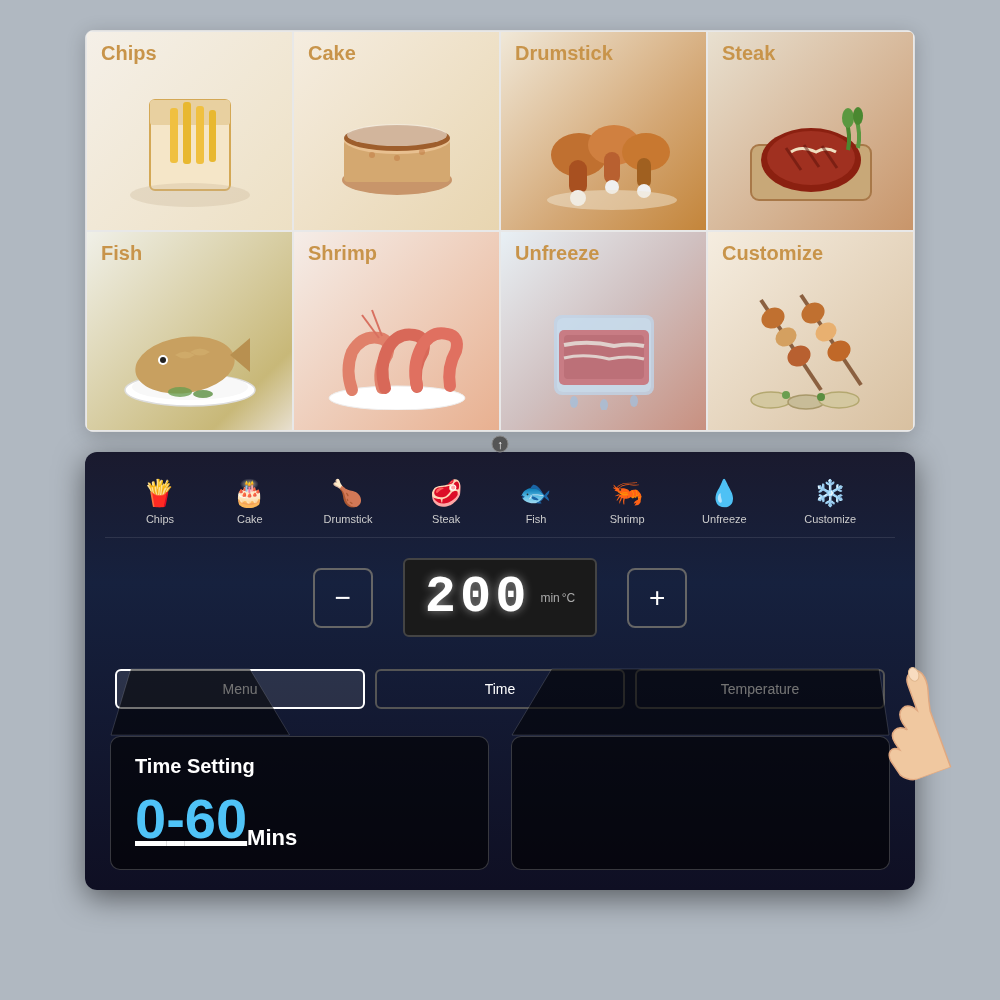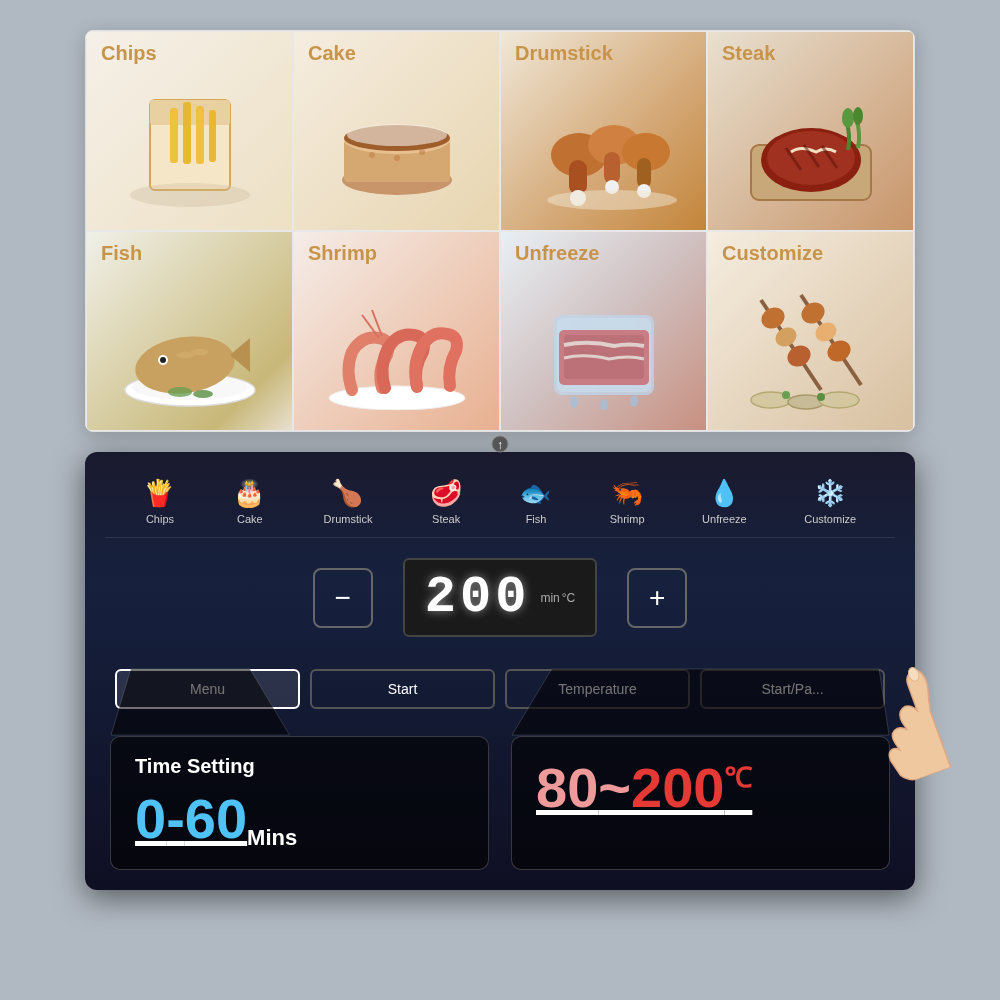--- a/index.html
+++ b/index.html
@@ -517,46 +517,42 @@
         </div>
       </div>
 
       <div class="plus-btn">
         <span>+</span>
       </div>
     </div>
 
     <div class="control-buttons-row">
       <button class="ctrl-btn active">Menu</button>
-      <button class="ctrl-btn">Start</button>
+      <button class="ctrl-btn">Time</button>
       <button class="ctrl-btn">Temperature</button>
-      <button class="ctrl-btn">Start/Pa...</button>
     </div>
 
     <div class="bottom-info-row">
 
       <div class="info-box">
 
         <svg class="trap-overlay" viewBox="0 0 380 70" preserveAspectRatio="none" style="position:absolute;left:0;right:0;top:-68px;width:100%;height:68px;pointer-events:none;">
           <polygon points="20,0 140,0 180,68 0,68" fill="rgba(0,0,0,0.55)" stroke="rgba(255,255,255,0.15)" stroke-width="1"></polygon>
         </svg>
         <div class="info-box-title">Time Setting</div>
         <div class="info-box-value time-value">
           <span class="zero">0</span><span class="dash">-</span><span class="sixty">60</span><span class="mins">Mins</span>
         </div>
       </div>
 
       <div class="info-box">
 
         <svg class="trap-overlay" viewBox="0 0 380 70" preserveAspectRatio="none" style="position:absolute;left:0;right:0;top:-68px;width:100%;height:68px;pointer-events:none;">
           <polygon points="40,0 370,0 380,68 0,68" fill="rgba(0,0,0,0.55)" stroke="rgba(255,255,255,0.15)" stroke-width="1"></polygon>
         </svg>
-        <div class="info-box-value temp-value">
-          <span class="eighty">80</span><span class="tilde">~</span><span class="twohundred">200</span><span class="celsius">℃</span>
-        </div>
       </div>
     </div>
 
   </div>
 
   <div class="hand-pointer">
     <svg width="120" height="140" viewBox="0 0 120 140">
 
       <path d="M60 140 L60 80 Q58 70 55 60 Q52 50 55 42 Q58 35 65 37 Q72 39 72 48 L72 75 Q78 65 85 68 Q92 71 90 82 L88 90 Q94 83 100 86 Q106 89 104 98 L102 106 Q107 101 111 104 Q115 107 114 114 L110 130 Q105 138 95 140 Z" fill="#f0c8a0" stroke="#e0a880" stroke-width="1.5"></path>
 

